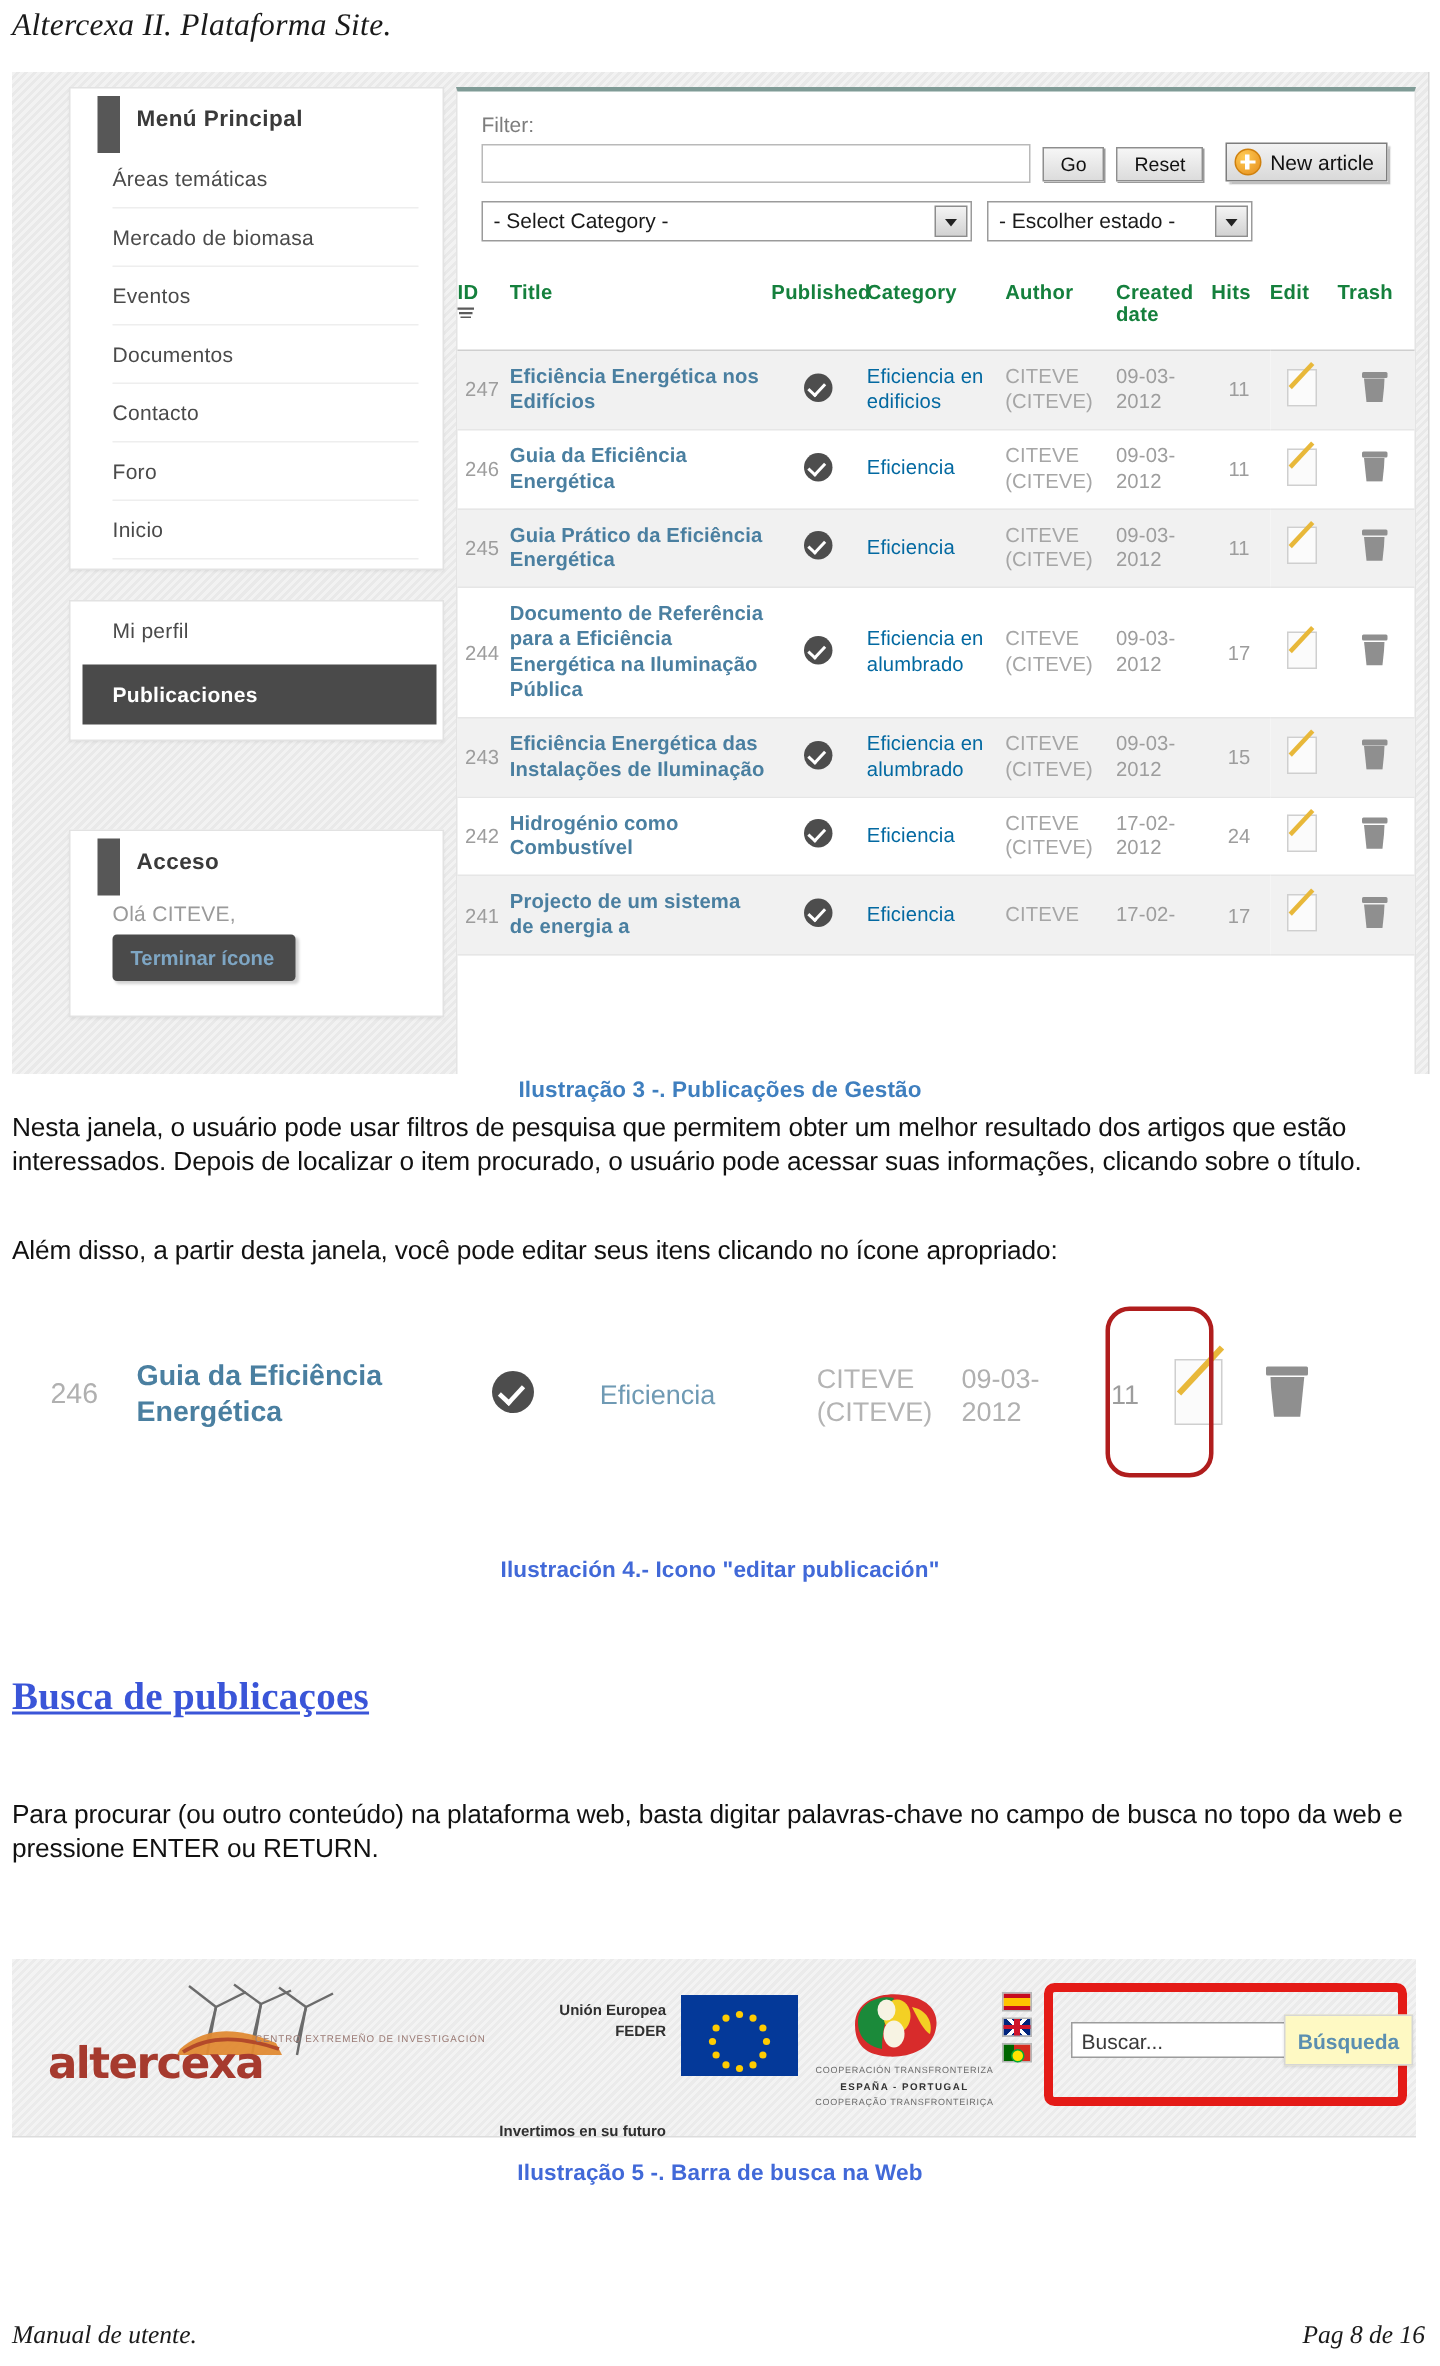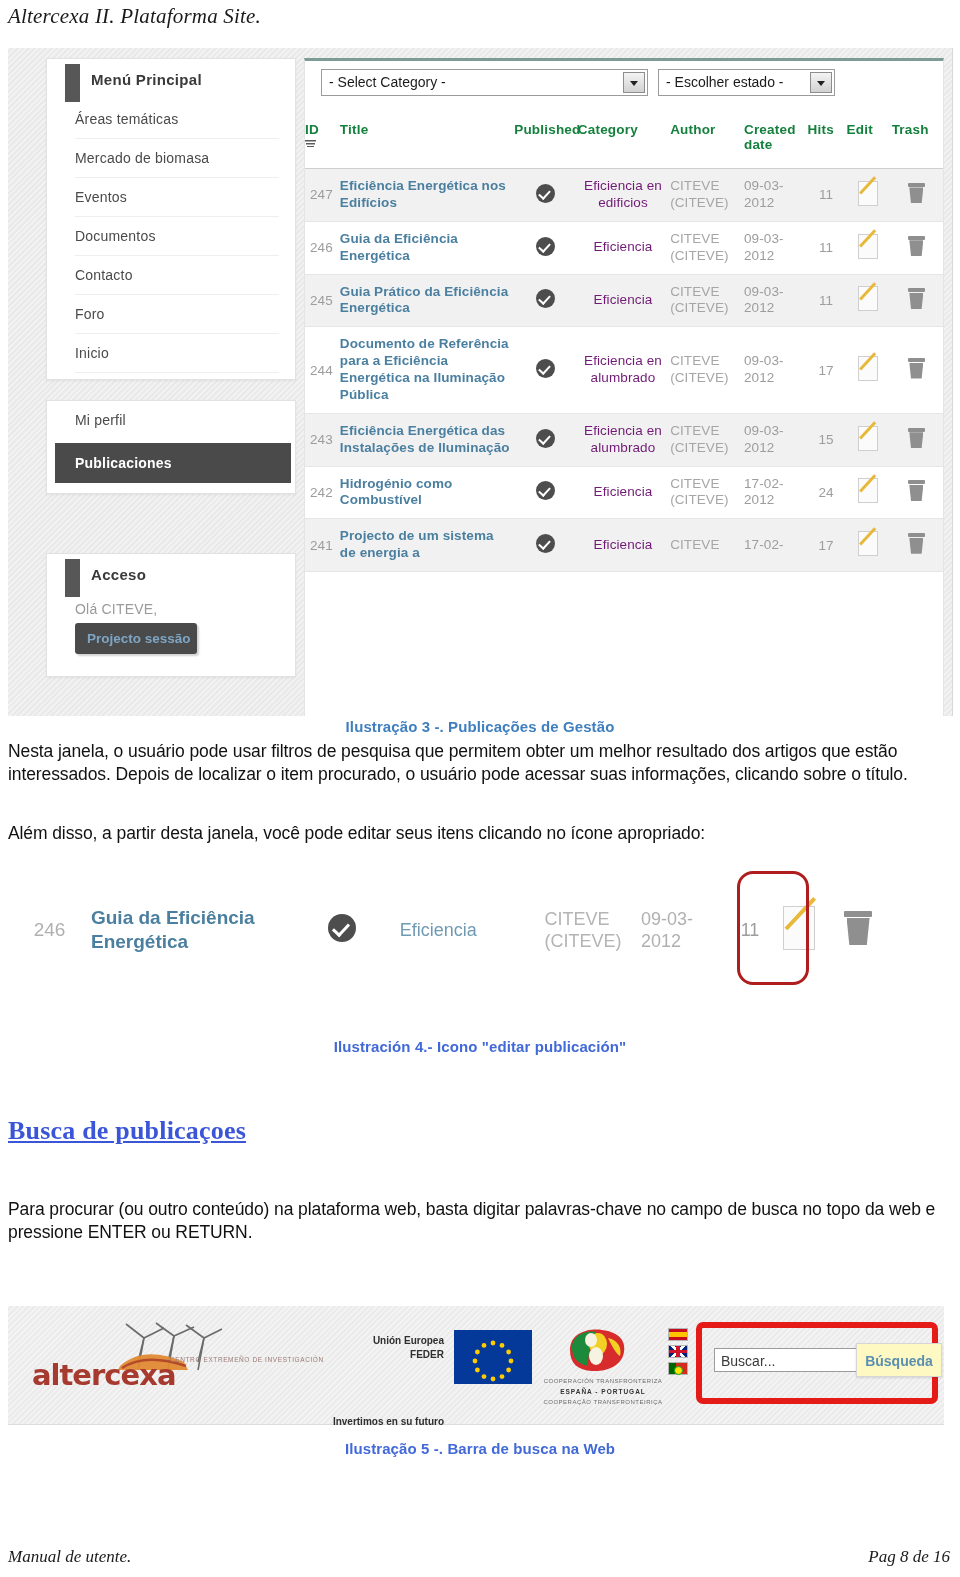--- a/index.html
+++ b/index.html
@@ -213,21 +213,21 @@
   table.art td {
     font-size: 13.5px;
     vertical-align: middle;
     padding: 9px 2px 9px 0;
     border-bottom: 1px solid #e6e6e6;
     letter-spacing: .1px;
   }
   tr.alt td { background: #f1f1f1; }
   td.c-id { color: #9d9d9d; text-align: center; font-size: 13px; }
   td.c-title { color: #4a7fa0; font-weight: bold; line-height: 1.25; }
-  td.c-cat { color: #701a75; line-height: 1.25; text-align: center; }
+  td.c-cat { color: #0369a1; line-height: 1.25; }
   td.c-auth { color: #a6a6a6; line-height: 1.25; }
   td.c-date { color: #9d9d9d; line-height: 1.25; }
   td.c-hits { color: #9d9d9d; text-align: center; }
   td.c-pub, td.c-edit, td.c-trash { text-align: center; }
 
   .col-id{width:34px}.col-title{width:170px}.col-pub{width:62px}
   .col-cat{width:90px}.col-auth{width:72px}.col-date{width:62px}
   .col-hits{width:38px}.col-edit{width:44px}.col-trash{width:50px}
 
   .check-icon {
@@ -486,25 +486,37 @@
         <li class="active">Publicaciones</li>
       </ul>
     </div>
 
     <div class="module" id="mod-acc">
       <div class="module-head">
         <span class="tab"></span>
         <span>Acceso</span>
       </div>
       <div class="greet">Olá CITEVE,</div>
-      <div class="logout-btn">Projecto sessão</div>
+      <div class="logout-btn">Terminar ícone</div>
     </div>
 
     <div id="content-panel">
 
+      <div class="filter-bar">
+        <div class="filter-label">Filter:</div>
+        <div class="filter-row">
+          <input class="filter-input" type="text" value="" style="">
+          <button class="btn-gray">Go</button>
+          <button class="btn-gray">Reset</button>
+        </div>
+        <div class="new-article">
+          <span class="plus-icon"></span>
+          <span>New article</span>
+        </div>
+      </div>
 
       <div class="select-row">
         <div class="fake-select" id="sel-cat">
           <span>- Select Category -</span>
           <span class="arrow"></span>
         </div>
         <div class="fake-select" id="sel-state">
           <span>- Escolher estado -</span>
           <span class="arrow"></span>
         </div>

